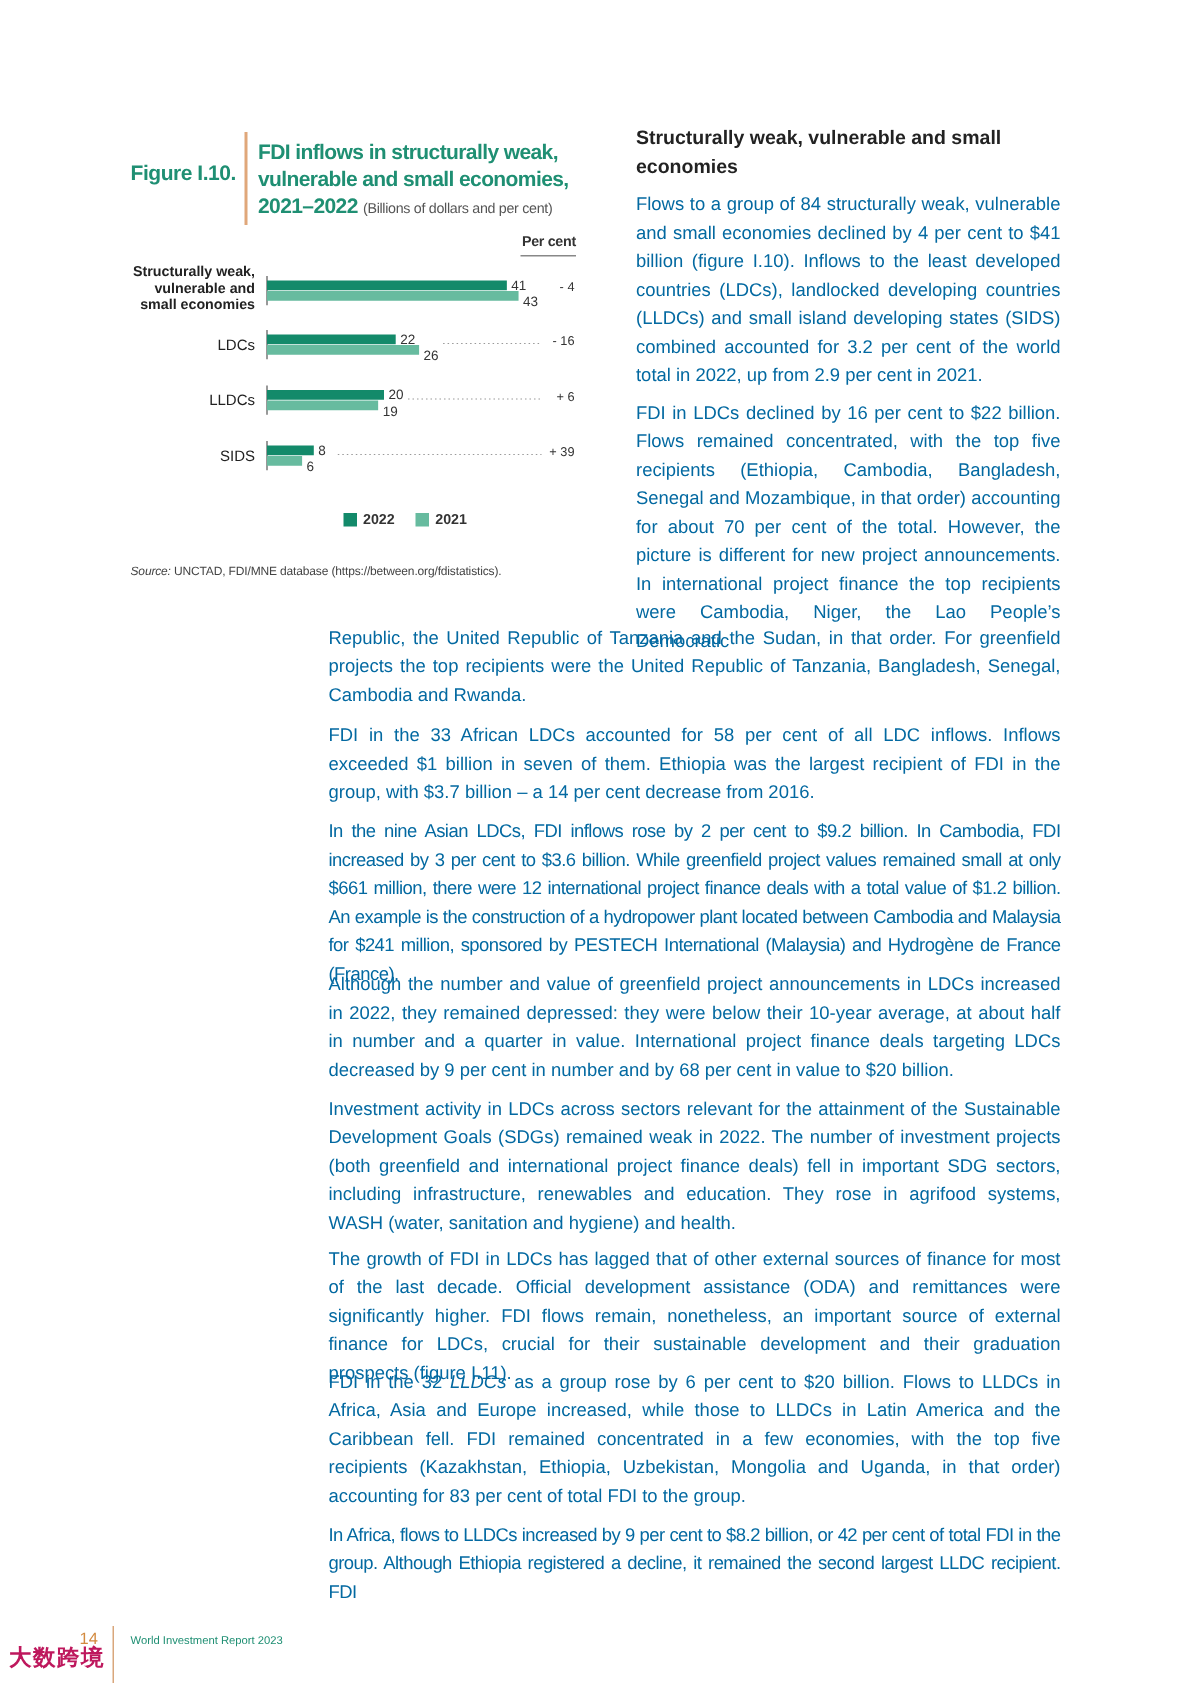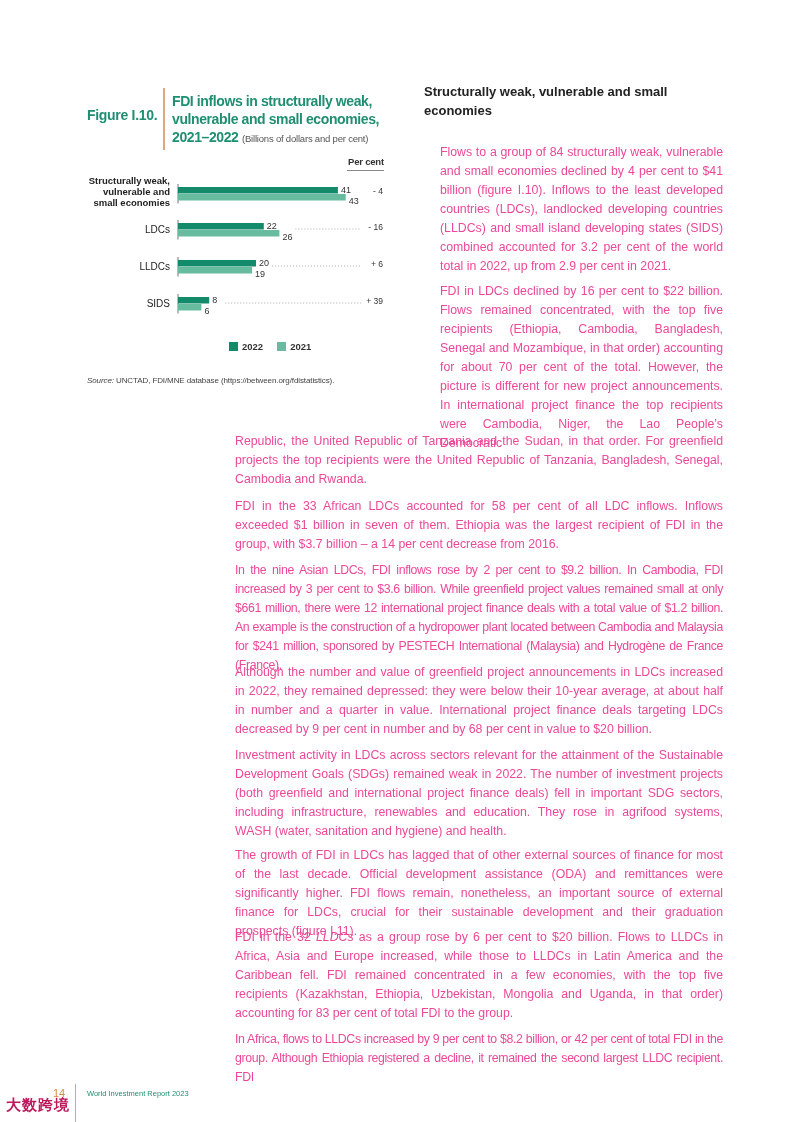--- a/index.html
+++ b/index.html
@@ -22,21 +22,21 @@
   .legend { position:absolute; left:229px; top:341px; font-size:9.5px; font-weight:bold; color:#333;
             display:flex; gap:14px; align-items:center; }
   .legend .item { display:flex; align-items:center; gap:4px; }
   .legend .swatch { width:9px; height:9px; display:inline-block; }
   .source { position:absolute; left:87px; top:376px; font-size:8px; color:#444; letter-spacing:-0.1px; }
   .source i { font-style:italic; }
 
   
   .section-head { position:absolute; left:424px; top:82px; width:290px; font-size:13px; font-weight:bold;
                   color:#222; line-height:19px; }
-  .para { position:absolute; font-size:12.3px; line-height:19px; color:#ec4899; text-align:justify; margin:16px; }
+  .para { position:absolute; font-size:12.3px; line-height:19px; color:#0369a1; text-align:justify; margin:0; }
   .p-right { left:424px; width:283px; }
   .p-wide { left:219px; width:488px; }
   .para.tight { letter-spacing:-0.35px; }
 
   
   .footer-num { position:absolute; left:53px; top:1087px; font-size:11px; color:#d38a3f; }
   .footer-rule { position:absolute; left:75px; top:1084px; width:1px; height:38px; background:#d9a77c; }
   .footer-title { position:absolute; left:87px; top:1089px; font-size:7.5px; color:#1f8f73; }
   .footer-sub { position:absolute; left:182px; top:1151px; font-size:7.5px; color:#d38a3f; }
   .watermark { position:absolute; left:6px; top:1096px; font-size:15px; color:#be185d; font-weight:bold;

